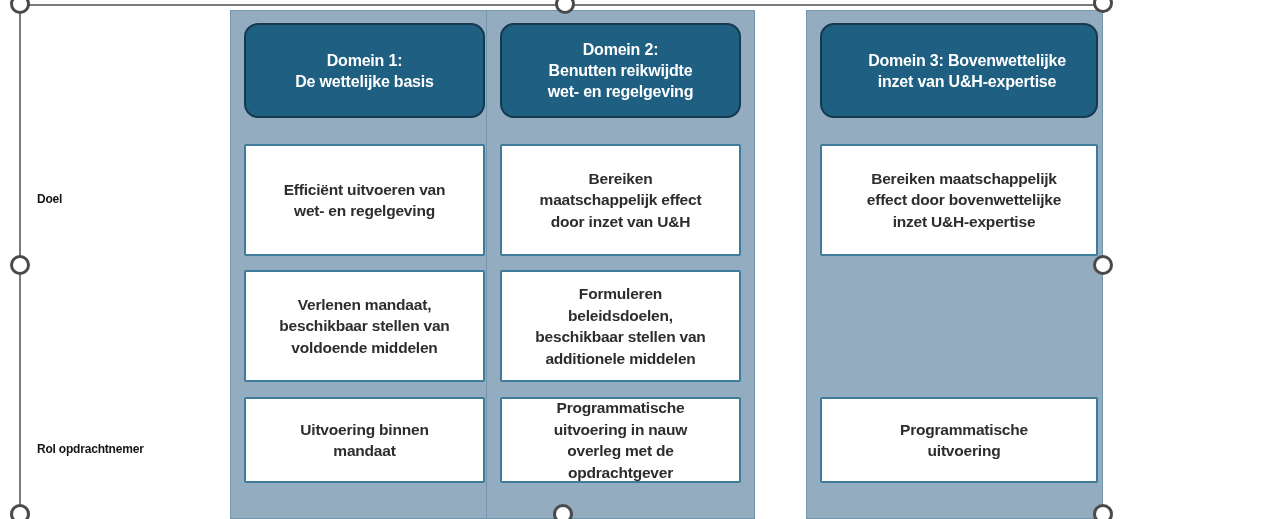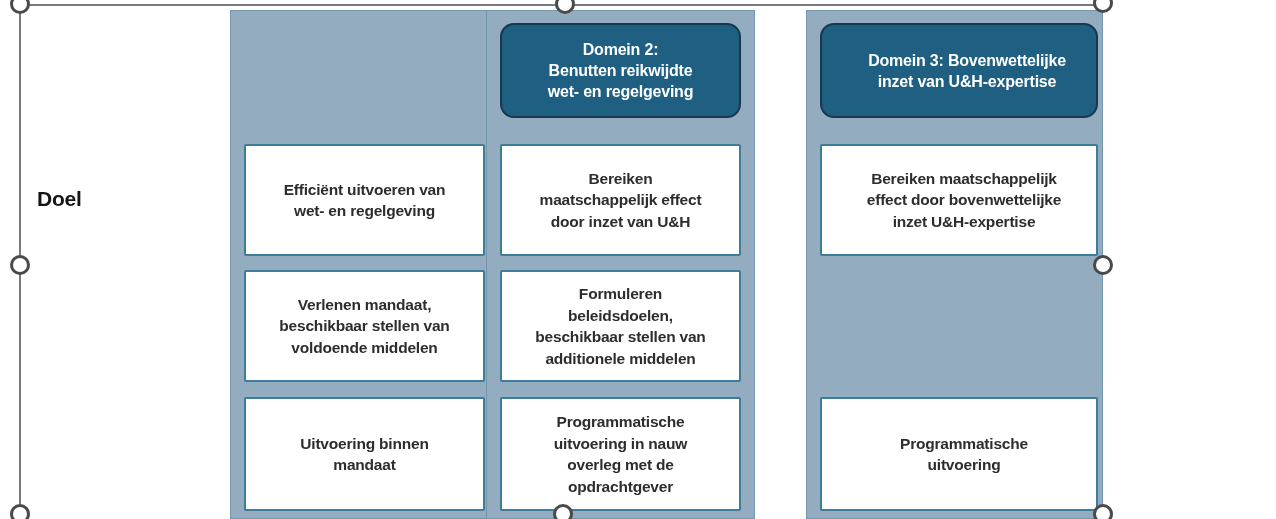--- a/index.html
+++ b/index.html
@@ -36,21 +36,21 @@
   .h-tm{left:555px;top:-6px;}
   .h-tr{left:1093px;top:-7px;}
   .h-ml{left:10px;top:255px;}
   .h-mr{left:1093px;top:255px;}
   .h-bl{left:10px;top:504px;}
   .h-bm{left:553px;top:504px;}
   .h-br{left:1093px;top:504px;}
   
   .row-label{
     position:absolute;left:37px;display:flex;align-items:center;
-    font-size:21px;font-weight:700;color:var(--label-color);
+    font-size:12px;font-weight:700;color:var(--label-color);
     letter-spacing:-0.2px;white-space:nowrap;z-index:5;
   }
   .label-r1{top:143px;height:112px;}
   .label-r2{top:269px;height:112px;}
   .label-r3{top:396px;height:106px;}
   
   .column{
     position:absolute;top:10px;height:509px;
     background:var(--column-bg);
     border:1px solid var(--column-border);
@@ -80,42 +80,47 @@
     padding:2px 6px;
   }
   .col3 .header-box,.col3 .cell{right:4px;padding-left:16px;}
   .cell .txt{
     color:var(--cell-text);font-size:15.5px;font-weight:600;
     line-height:21.5px;text-align:center;white-space:pre-line;
     letter-spacing:-0.2px;
   }
   .row1{top:133px;height:112px;}
   .row2{top:259px;height:112px;}
-  .row3{top:386px;height:114px;}
+  .row3{top:386px;height:86px;}
 </style>
 </head>
 <body>
 
 <div class="canvas">
 
   <div class="frame-line frame-top"></div>
   <div class="frame-line frame-left"></div>
 
   <div class="handle h-tl"></div>
   <div class="handle h-tm"></div>
   <div class="handle h-tr"></div>
   <div class="handle h-ml"></div>
   <div class="handle h-mr"></div>
   <div class="handle h-bl"></div>
   <div class="handle h-bm"></div>
   <div class="handle h-br"></div>
 
   <div class="row-label label-r1">Doel</div>
+  <div class="row-label label-r3">Rol opdrachtnemer</div>
 
   <div class="column col1">
+    <div class="header-box">
+      <div class="txt">Domein 1:
+De wettelijke basis</div>
+    </div>
     <div class="cell row1">
       <div class="txt">Efficiënt uitvoeren van
 wet- en regelgeving</div>
     </div>
     <div class="cell row2">
       <div class="txt">Verlenen mandaat,
 beschikbaar stellen van
 voldoende middelen</div>
     </div>
     <div class="cell row3">

